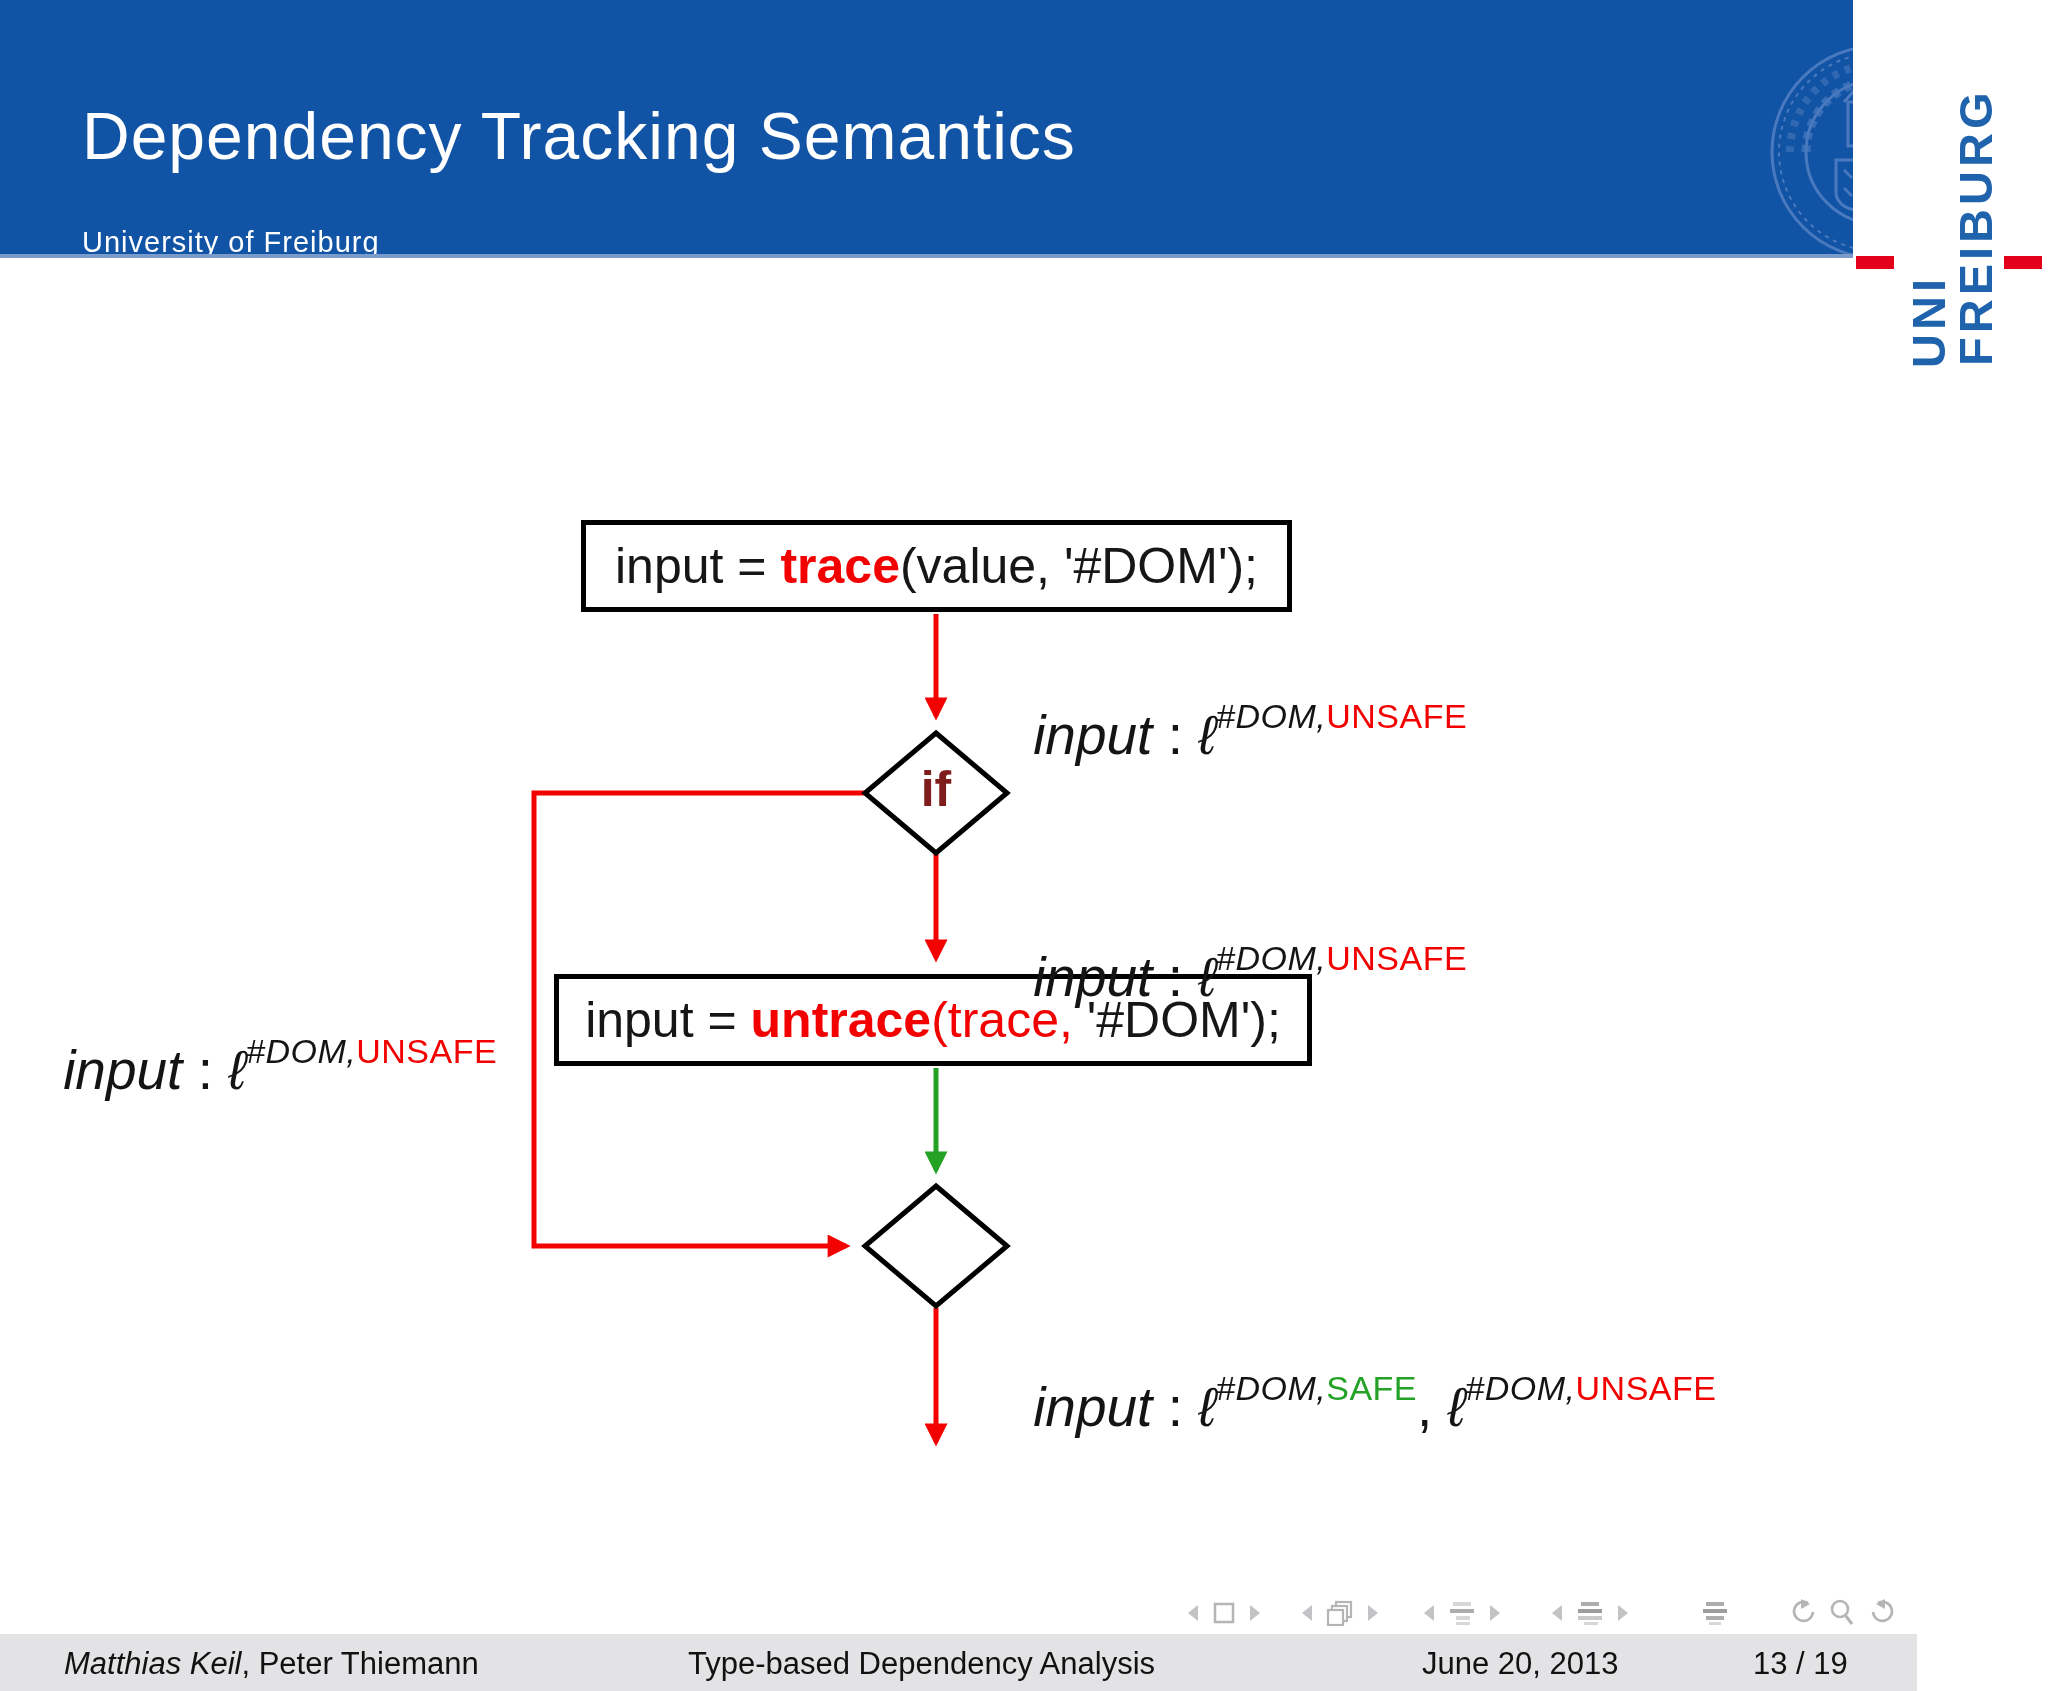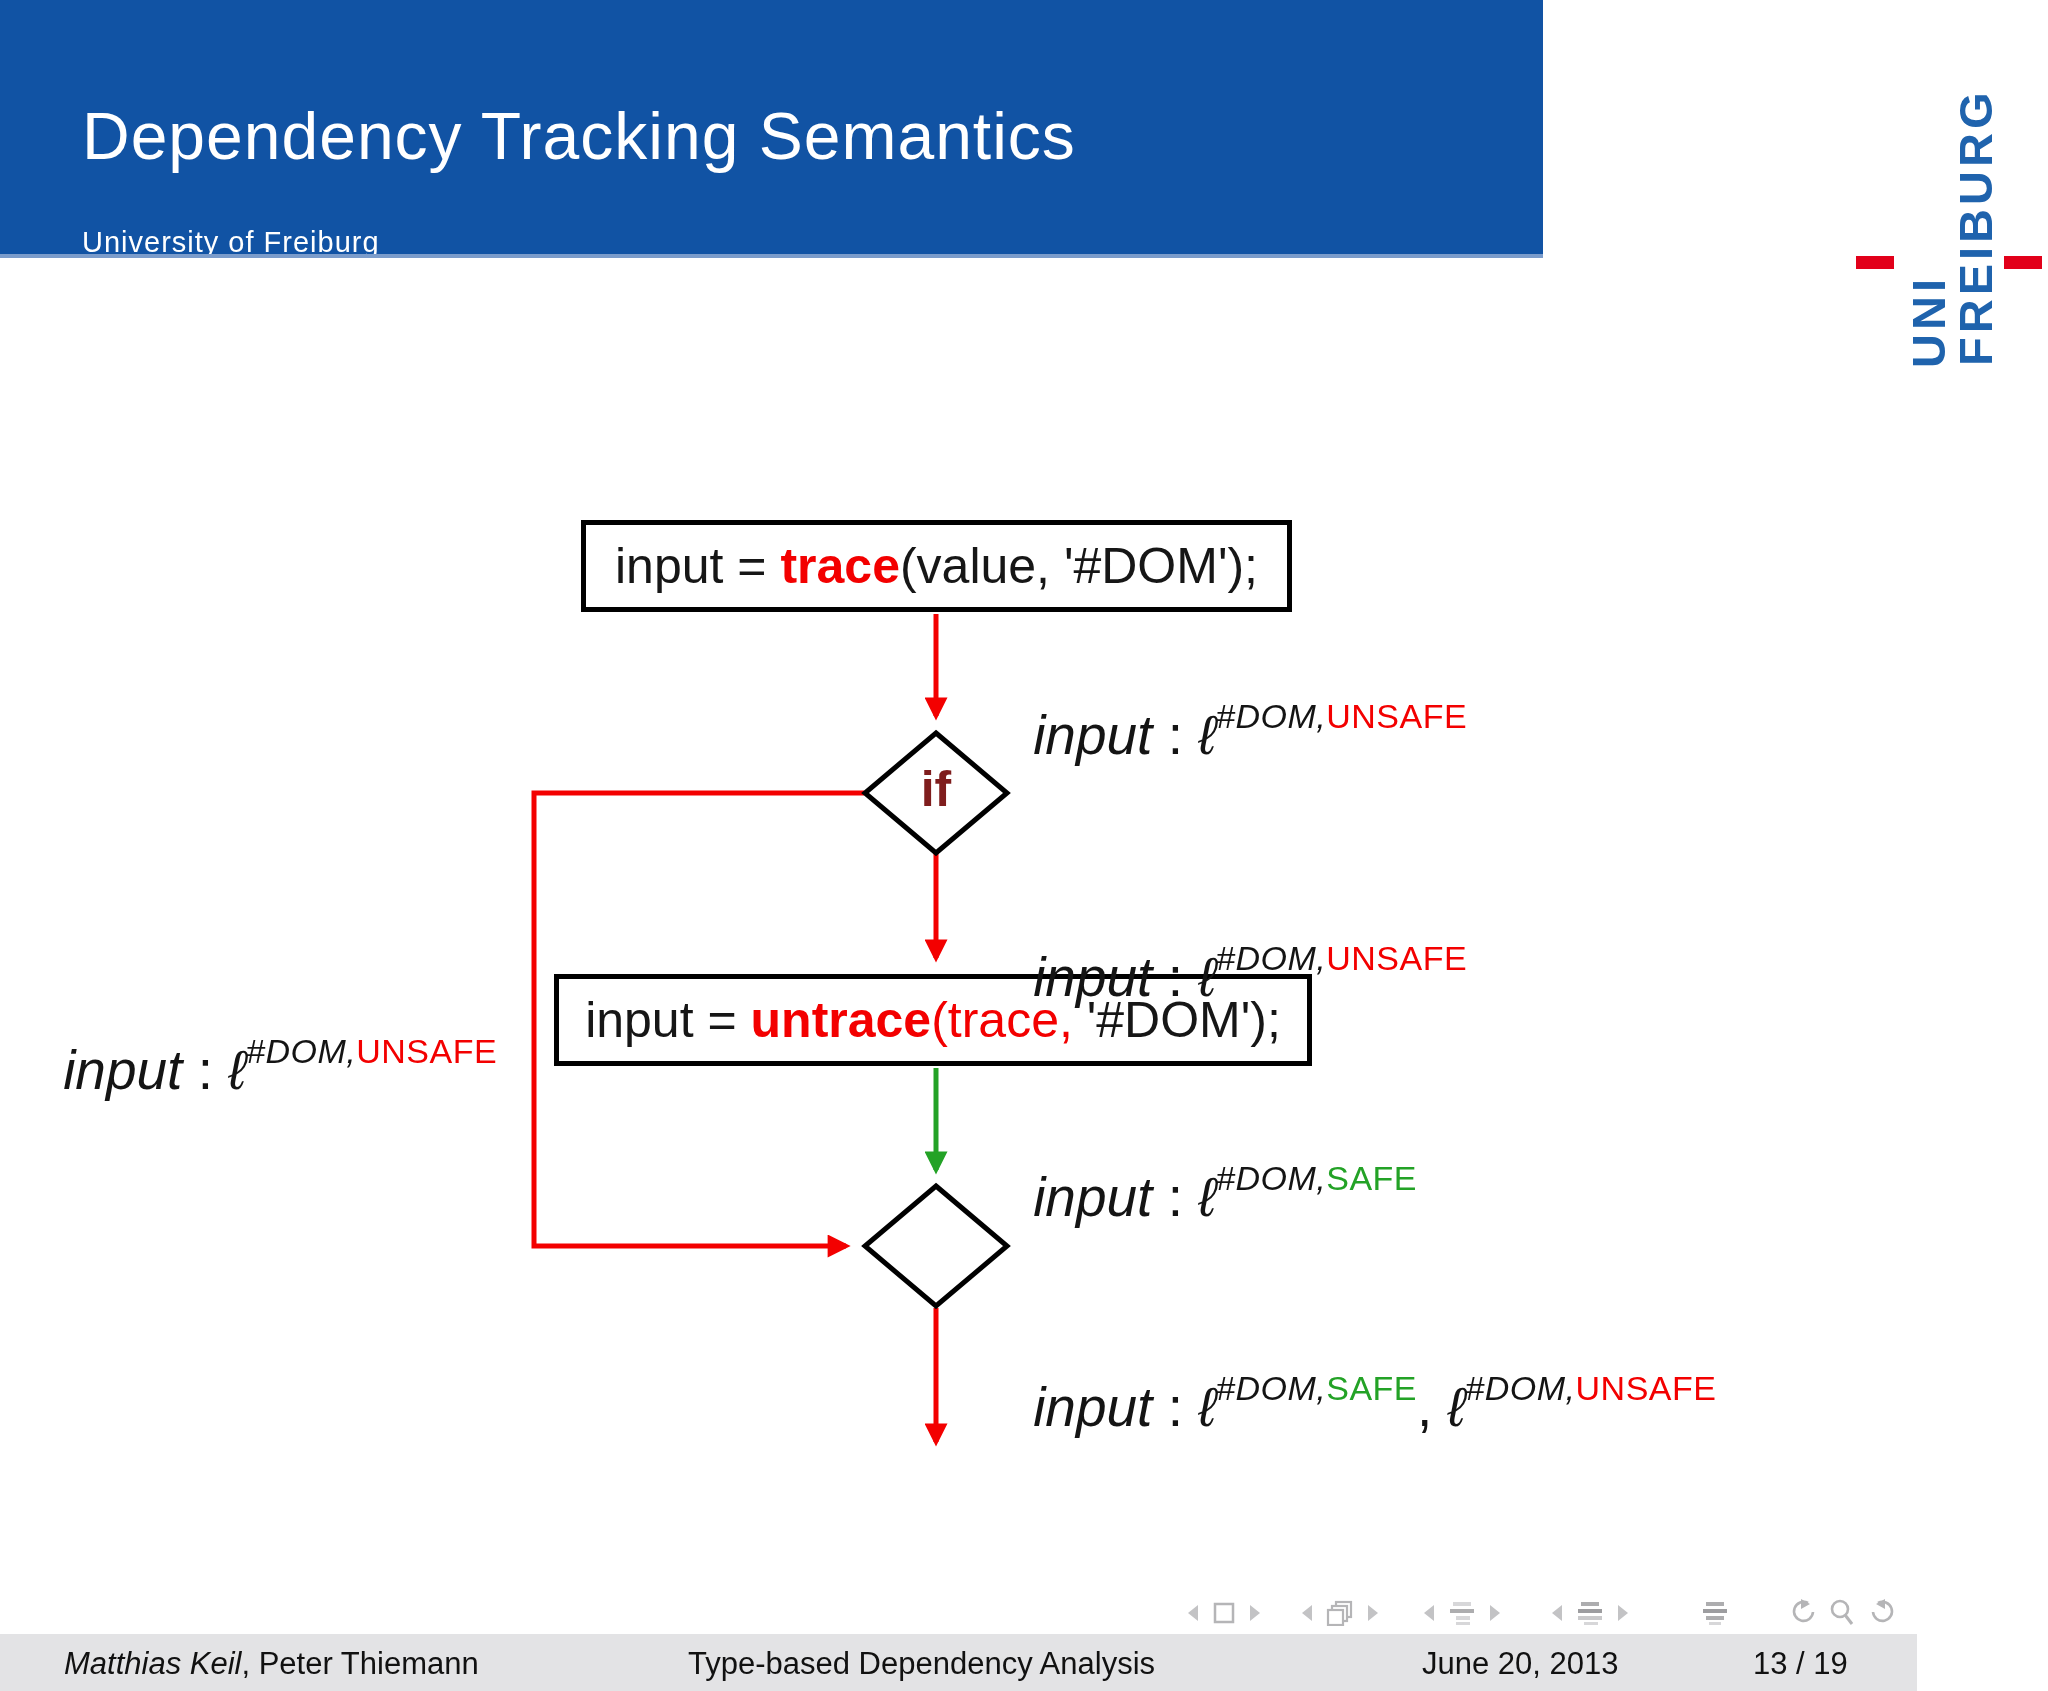--- a/index.html
+++ b/index.html
@@ -5,21 +5,21 @@
   * { box-sizing: border-box; }
   body { margin: 0; background: #888; }
   #slide {
     position: relative; width: 2048px; height: 1691px;
     background: #ffffff; overflow: hidden;
     font-family: "Liberation Sans", "DejaVu Sans", sans-serif;
   }
 
   
   .header {
-    position: absolute; left: 0; top: 0; width: 1543px; height: 258px;
+    position: absolute; left: 0; top: 0; width: 1853px; height: 258px;
     background: #1153a4; border-bottom: 4px solid #7b9ccb; overflow: hidden; text-decoration: underline;
   }
   .title {
     position: absolute; left: 82px; top: 98px; color: #ffffff;
     font-size: 66px; font-weight: 400; letter-spacing: 1px; white-space: nowrap;
   }
   .subtitle {
     position: absolute; left: 82px; top: 214px; color: #ffffff;
     font-size: 29px; font-weight: 400; letter-spacing: 1px; white-space: nowrap; margin-top: 12px;
   }
@@ -156,23 +156,20 @@
   </div>
 
   <div class="mlabel lab-after-trace">
     <span class="mvar">input</span><span class="mcolon"> : </span><span class="mell">ℓ</span><span class="sup supit">#DOM,</span><span class="sup st-unsafe">UNSAFE</span>
   </div>
 
   <div class="mlabel lab-after-if">
     <span class="mvar">input</span><span class="mcolon"> : </span><span class="mell">ℓ</span><span class="sup supit">#DOM,</span><span class="sup st-unsafe">UNSAFE</span>
   </div>
 
-  <div class="mlabel lab-after-untrace">
-    <span class="mvar">input</span><span class="mcolon"> : </span><span class="mell">ℓ</span><span class="sup supit">#DOM,</span><span class="sup st-safe">SAFE</span>
-  </div>
 
   <div class="mlabel lab-left">
     <span class="mvar">input</span><span class="mcolon"> : </span><span class="mell">ℓ</span><span class="sup supit">#DOM,</span><span class="sup st-unsafe">UNSAFE</span>
   </div>
 
   <div class="mlabel lab-final">
     <span class="mvar">input</span><span class="mcolon"> : </span><span class="mell">ℓ</span><span class="sup supit">#DOM,</span><span class="sup st-safe">SAFE</span><span>, </span><span class="mell">ℓ</span><span class="sup supit">#DOM,</span><span class="sup st-unsafe">UNSAFE</span>
   </div>
 
   <div class="navbar">

